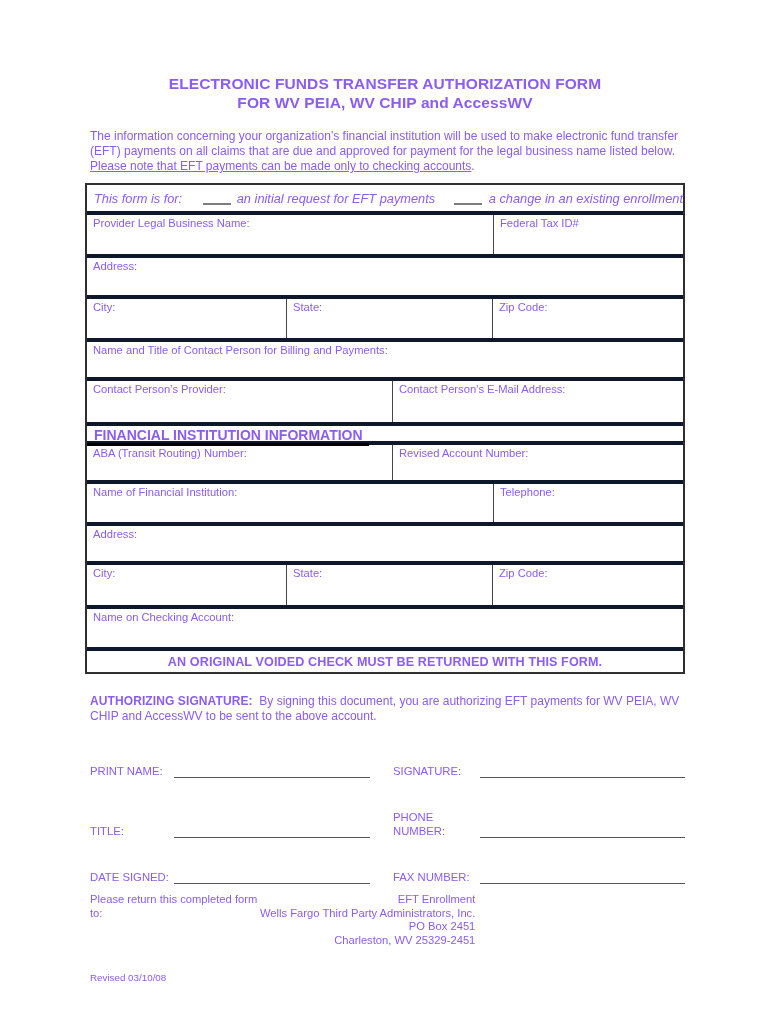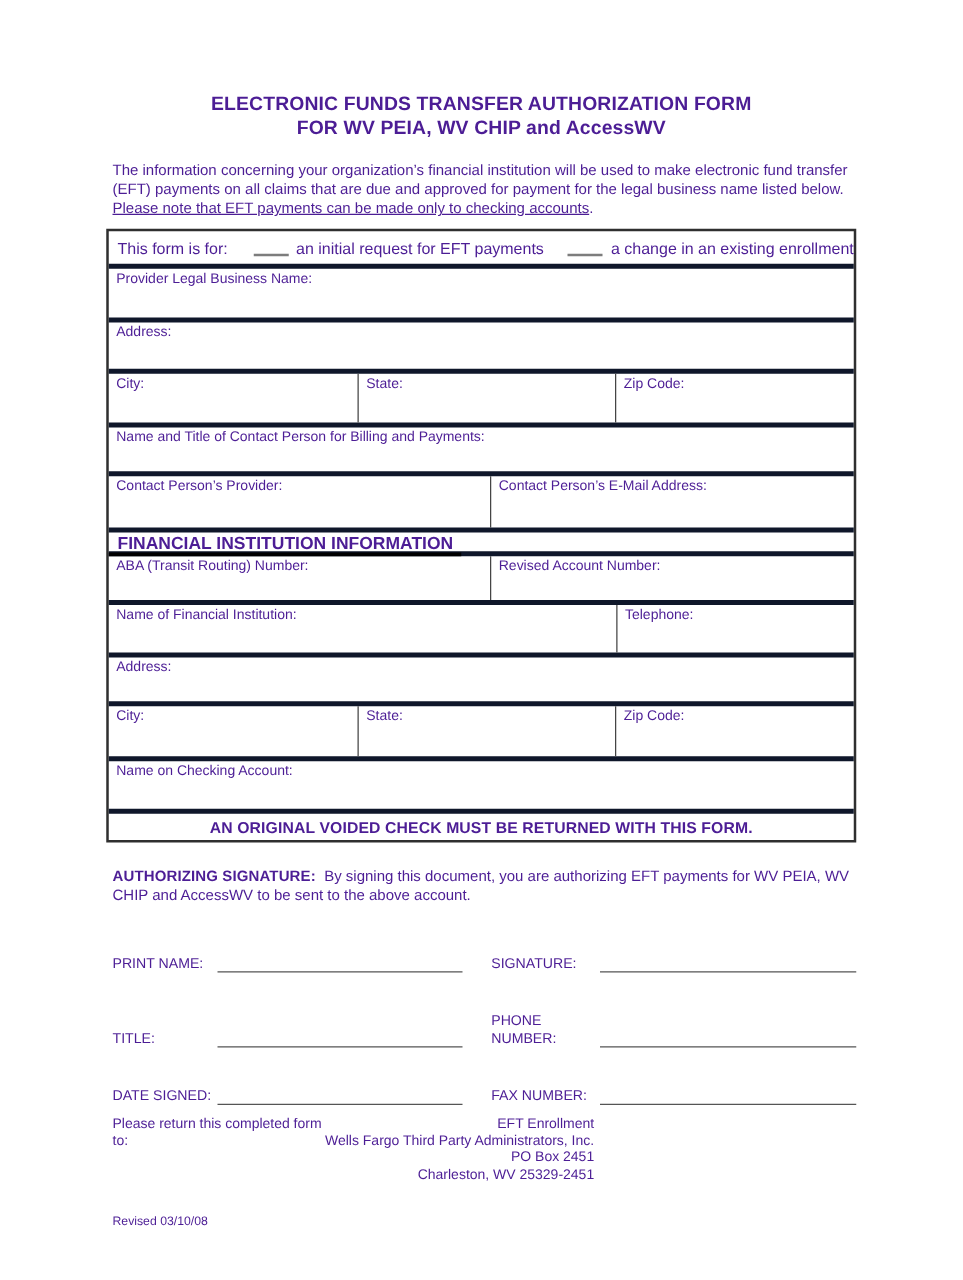--- a/index.html
+++ b/index.html
@@ -3,21 +3,21 @@
 <meta charset="utf-8">
 <style>
   * { box-sizing: border-box; margin: 0; padding: 0; }
   html, body { background: #ffffff; }
   .page {
     position: relative;
     width: 770px;
     height: 1024px;
     background: #ffffff;
     font-family: "Liberation Sans", "DejaVu Sans", sans-serif;
-    color: #4c1d95;
+    color: #8b5cf6;
     overflow: hidden;
   }
   .content { margin: 0 85px; padding-top: 74px; width: 600px; }
 
   
   .title { text-align: center; font-weight: bold; font-size: 15.5px; line-height: 19px; letter-spacing: 0.1px; }
   .title span { display: block; }
 
   
   .intro { margin-top: 17px; padding: 0 4px 0 5px; font-size: 12px; line-height: 15px; text-align: left; }
@@ -33,21 +33,21 @@
   .w406 { width: 406px; }
   .w199 { width: 199px; }
   .w206 { width: 206px; }
   .w305 { width: 305px; }
 
   .h26 { height: 26px; } .h43 { height: 43px; } .h41 { height: 41px; }
   .h39 { height: 39px; } .h45 { height: 45px; } .h42 { height: 42px; }
   .h44 { height: 44px; } .h19 { height: 19px; } .h25 { height: 25px; }
 
   
-  .r-type { display: flex; align-items: center; padding-left: 7px; font-size: 12.8px; white-space: nowrap; }
+  .r-type { display: flex; align-items: center; padding-left: 7px; font-size: 12.8px; white-space: nowrap; font-style: italic; }
   .blank { display: inline-block; width: 36px; height: 13px; border-bottom: 2px solid #7d7d7d; }
   .b1 { margin-left: 21px; margin-right: 6px; }
   .b2 { margin-left: 19px; margin-right: 7px; }
 
   
   .fin-head { display: block; position: relative; }
   .fin-title {
     display: inline-block;
     font-weight: bold;
     font-size: 14px;
@@ -100,20 +100,21 @@
       <div class="row r-type h26">
         <span>This form is for:</span>
         <span class="blank b1"></span>
         <span>an initial request for EFT payments</span>
         <span class="blank b2"></span>
         <span>a change in an existing enrollment</span>
       </div>
 
       <div class="row h43">
         <div class="cell w406"><span>Provider Legal Business Name:</span></div>
+        <div class="cell grow"><span>Federal Tax ID#</span></div>
       </div>
 
       <div class="row h41">
         <div class="cell grow"><span>Address:</span></div>
       </div>
 
       <div class="row h43">
         <div class="cell w199"><span>City:</span></div>
         <div class="cell w206"><span>State:</span></div>
         <div class="cell grow"><span>Zip Code:</span></div>

